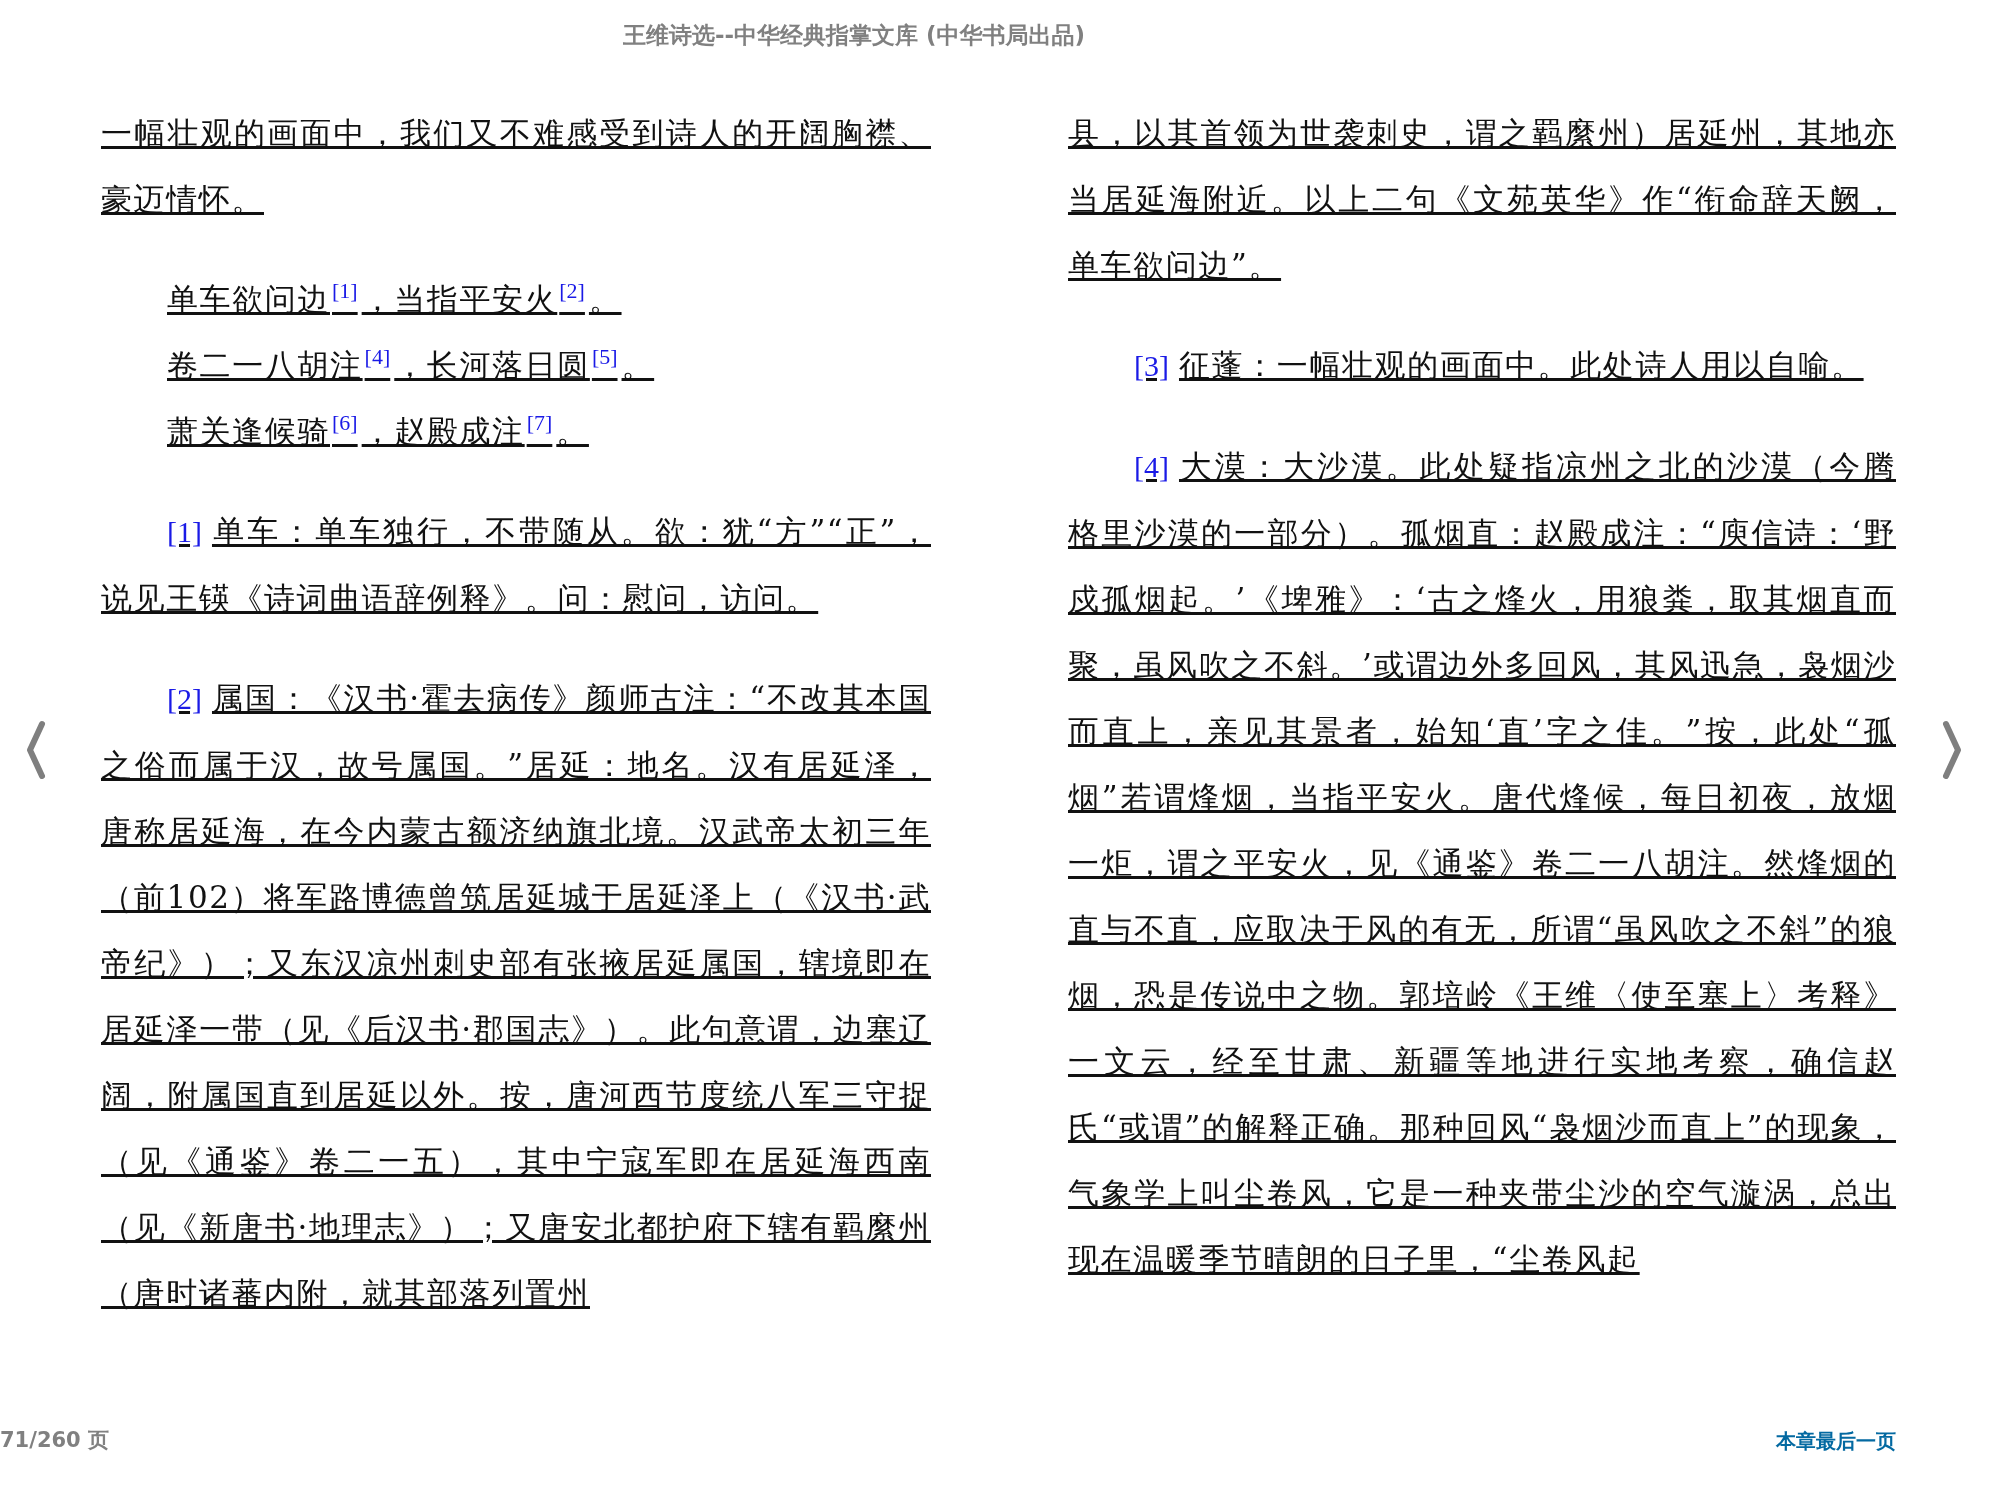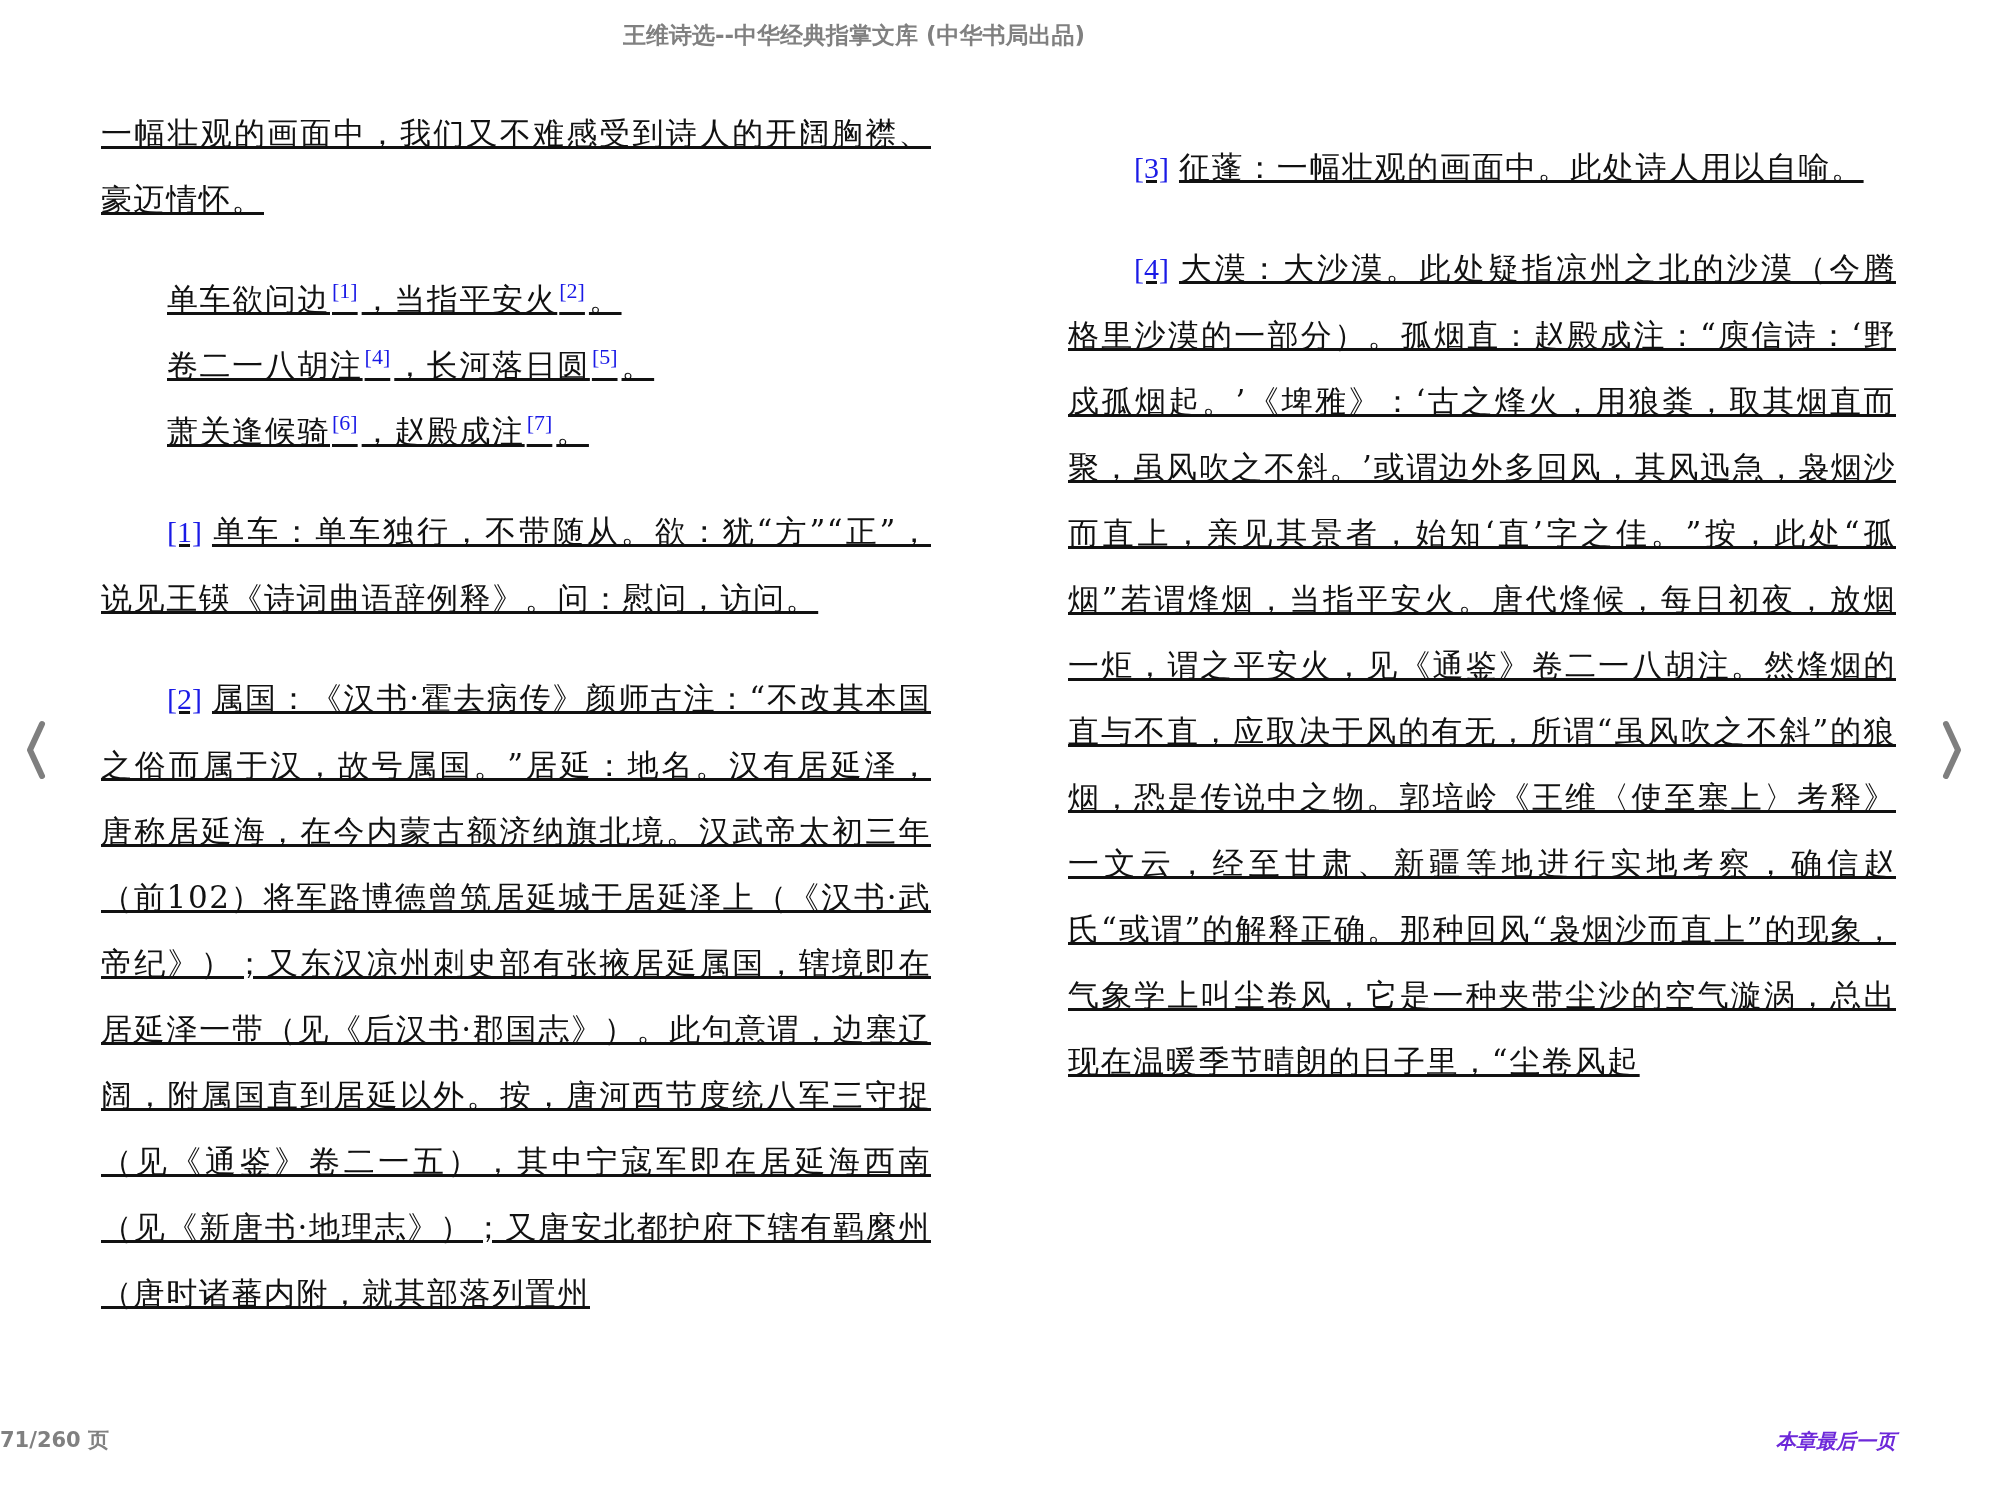--- a/index.html
+++ b/index.html
@@ -88,22 +88,21 @@
     font-size: 21px;
     color: #808080;
   }
   .footer-chapter {
     position: absolute;
     top: 1428px;
     left: 1776px;
     font-family: "DejaVu Sans", "Liberation Sans", sans-serif;
     font-weight: bold;
     font-size: 20px;
-    color: #6d28d9;
-    font-style: italic;
+    color: #0369a1;
   }
 </style>
 </head>
 <body>
 
 <div class="header">王维诗选--中华经典指掌文库 (中华书局出品)</div>
 
 <div class="column col-left">
   <p class="para">一幅壮观的画面中，我们又不难感受到诗人的开阔胸襟、豪迈情怀。</p>
   <div class="gap"></div>
@@ -112,20 +111,21 @@
     <span class="poem-line"><span>卷二一八胡注</span><sup class="fnref">[4]</sup><span>，长河落日圆</span><sup class="fnref">[5]</sup><span>。</span></span>
     <span class="poem-line"><span>萧关逢候骑</span><sup class="fnref">[6]</sup><span>，赵殿成注</span><sup class="fnref">[7]</sup><span>。</span></span>
   </div>
   <div class="gap"></div>
   <p class="para indent"><span class="note-num">[1]</span><span>单车：单车独行，不带随从。欲：犹“方”“正”，说见王锳《诗词曲语辞例释》。问：慰问，访问。</span></p>
   <div class="gap"></div>
   <p class="para indent"><span class="note-num">[2]</span><span>属国：《汉书·霍去病传》颜师古注：“不改其本国之俗而属于汉，故号属国。”居延：地名。汉有居延泽，唐称居延海，在今内蒙古额济纳旗北境。汉武帝太初三年（前102）将军路博德曾筑居延城于居延泽上（《汉书·武帝纪》）；又东汉凉州刺史部有张掖居延属国，辖境即在居延泽一带（见《后汉书·郡国志》）。此句意谓，边塞辽阔，附属国直到居延以外。按，唐河西节度统八军三守捉（见《通鉴》卷二一五），其中宁寇军即在居延海西南（见《新唐书·地理志》）；又唐安北都护府下辖有羁縻州（唐时诸蕃内附，就其部落列置州</span></p>
 </div>
 
 <div class="column col-right">
+  <p class="para">县，以其首领为世袭刺史，谓之羁縻州）居延州，其地亦当居延海附近。以上二句《文苑英华》作“衔命辞天阙，单车欲问边”。</p>
   <div class="gap-lg"></div>
   <p class="para indent"><span class="note-num">[3]</span><span>征蓬：一幅壮观的画面中。此处诗人用以自喻。</span></p>
   <div class="gap-lg"></div>
   <p class="para indent"><span class="note-num">[4]</span><span>大漠：大沙漠。此处疑指凉州之北的沙漠（今腾格里沙漠的一部分）。孤烟直：赵殿成注：“庾信诗：‘野戍孤烟起。’《埤雅》：‘古之烽火，用狼粪，取其烟直而聚，虽风吹之不斜。’或谓边外多回风，其风迅急，袅烟沙而直上，亲见其景者，始知‘直’字之佳。”按，此处“孤烟”若谓烽烟，当指平安火。唐代烽候，每日初夜，放烟一炬，谓之平安火，见《通鉴》卷二一八胡注。然烽烟的直与不直，应取决于风的有无，所谓“虽风吹之不斜”的狼烟，恐是传说中之物。郭培岭《王维〈使至塞上〉考释》一文云，经至甘肃、新疆等地进行实地考察，确信赵氏“或谓”的解释正确。那种回风“袅烟沙而直上”的现象，气象学上叫尘卷风，它是一种夹带尘沙的空气漩涡，总出现在温暖季节晴朗的日子里，“尘卷风起</span></p>
 </div>
 
 <div class="nav-arrow nav-left">
   <svg width="34" height="64" viewBox="0 0 34 64">
     <polyline points="22,6 10,32 22,58" fill="none" stroke="#7f7f7f" stroke-width="6" stroke-linecap="round" stroke-linejoin="round"></polyline>
   </svg>

